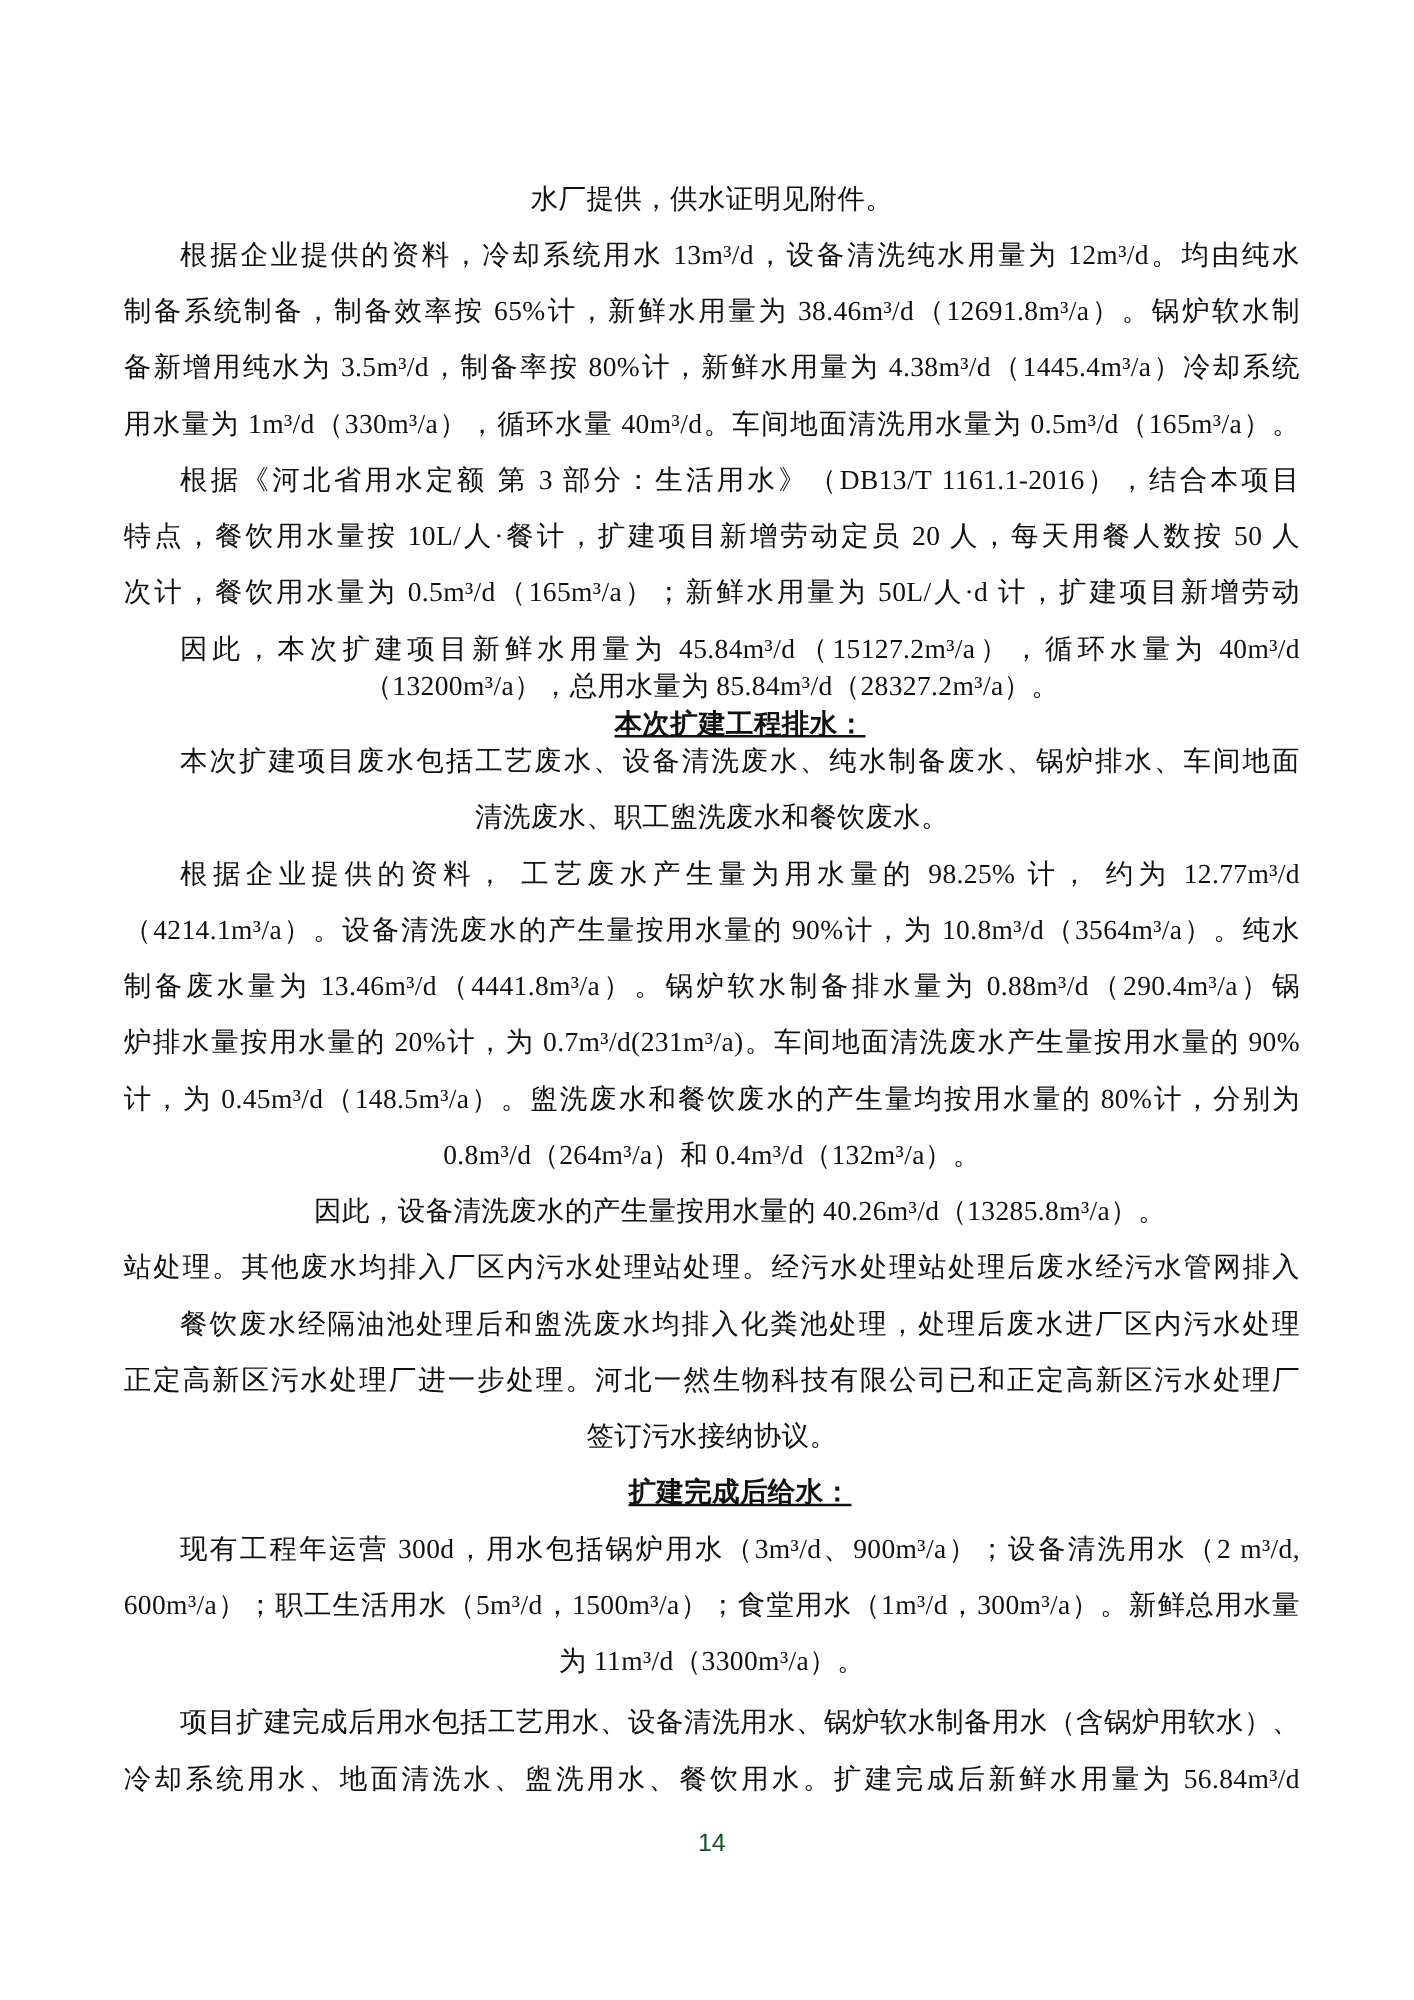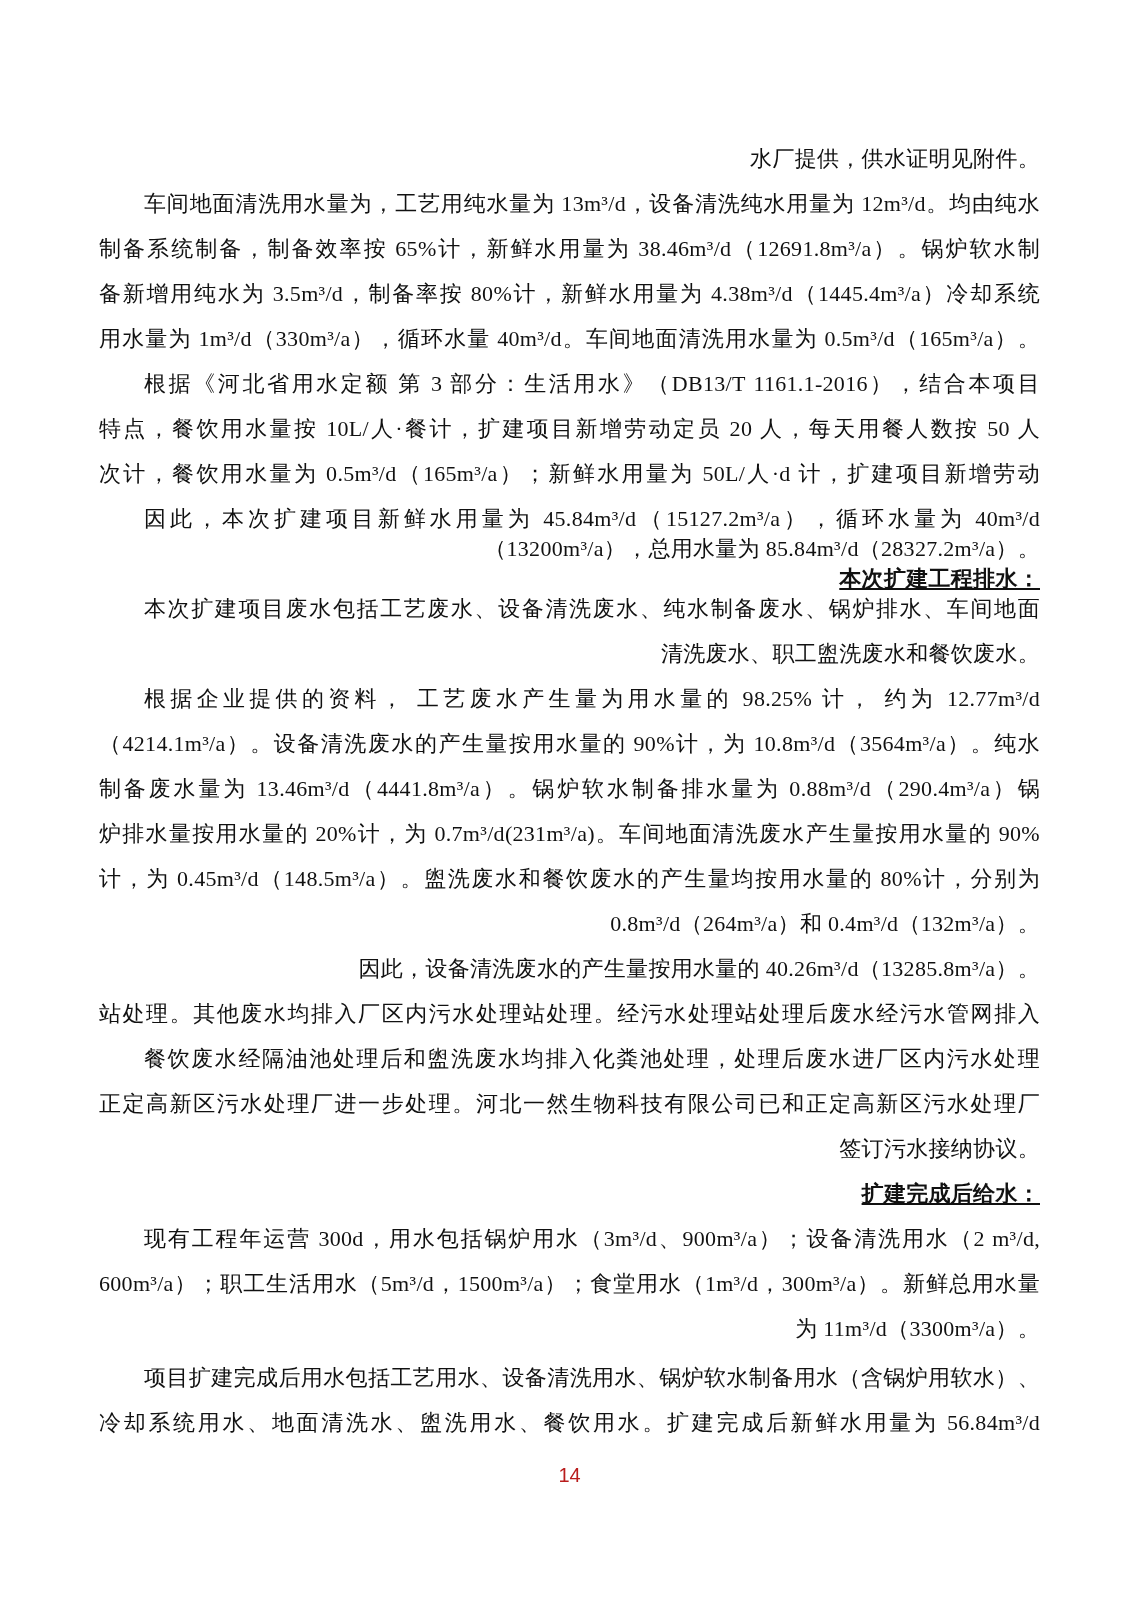--- a/index.html
+++ b/index.html
@@ -19,47 +19,47 @@
   }
   .content {
     position: absolute;
     left: 99px;
     top: 147px;
     width: 941px;
   }
   .line {
     line-height: 23px;
     margin-top: 22px;
-    text-align: right;
+    text-align: center;
     letter-spacing: 0.3px;
   }
   .line:first-child { margin-top: 0; }
   .fill {
     text-align: justify;
     text-align-last: justify;
   }
   .indent { text-indent: 45px; }
   .bold { font-weight: bold; text-decoration: underline; }
   .tight { margin-top: 7px; }
   .gap-lg { margin-top: 26px; }
   .page-number {
     margin-top: 30px;
     text-align: center;
     font-family: "Liberation Sans", "DejaVu Sans", sans-serif;
     font-size: 20px;
-    color: #b91c1c;
+    color: #14532d;
   }
 </style>
 </head>
 <body>
 
 <div class="page">
   <div class="content">
     <div class="line">水厂提供，供水证明见附件。</div>
-    <div class="line fill indent">车间地面清洗用水量为，工艺用纯水量为 13m³/d，设备清洗纯水用量为 12m³/d。均由纯水</div>
+    <div class="line fill indent">根据企业提供的资料，冷却系统用水 13m³/d，设备清洗纯水用量为 12m³/d。均由纯水</div>
     <div class="line fill">制备系统制备，制备效率按 65%计，新鲜水用量为 38.46m³/d（12691.8m³/a）。锅炉软水制</div>
     <div class="line fill">备新增用纯水为 3.5m³/d，制备率按 80%计，新鲜水用量为 4.38m³/d（1445.4m³/a）冷却系统</div>
     <div class="line fill">用水量为 1m³/d（330m³/a），循环水量 40m³/d。车间地面清洗用水量为 0.5m³/d（165m³/a）。</div>
     <div class="line fill indent">根据《河北省用水定额 第 3 部分：生活用水》（DB13/T 1161.1-2016），结合本项目</div>
     <div class="line fill">特点，餐饮用水量按 10L/人·餐计，扩建项目新增劳动定员 20 人，每天用餐人数按 50 人</div>
     <div class="line fill">次计，餐饮用水量为 0.5m³/d（165m³/a）；新鲜水用量为 50L/人·d 计，扩建项目新增劳动</div>
     <div class="line fill indent">因此，本次扩建项目新鲜水用量为 45.84m³/d（15127.2m³/a），循环水量为 40m³/d</div>
     <div class="line tight">（13200m³/a），总用水量为 85.84m³/d（28327.2m³/a）。</div>
     <div class="line tight indent bold">本次扩建工程排水：</div>
     <div class="line tight fill indent">本次扩建项目废水包括工艺废水、设备清洗废水、纯水制备废水、锅炉排水、车间地面</div>

